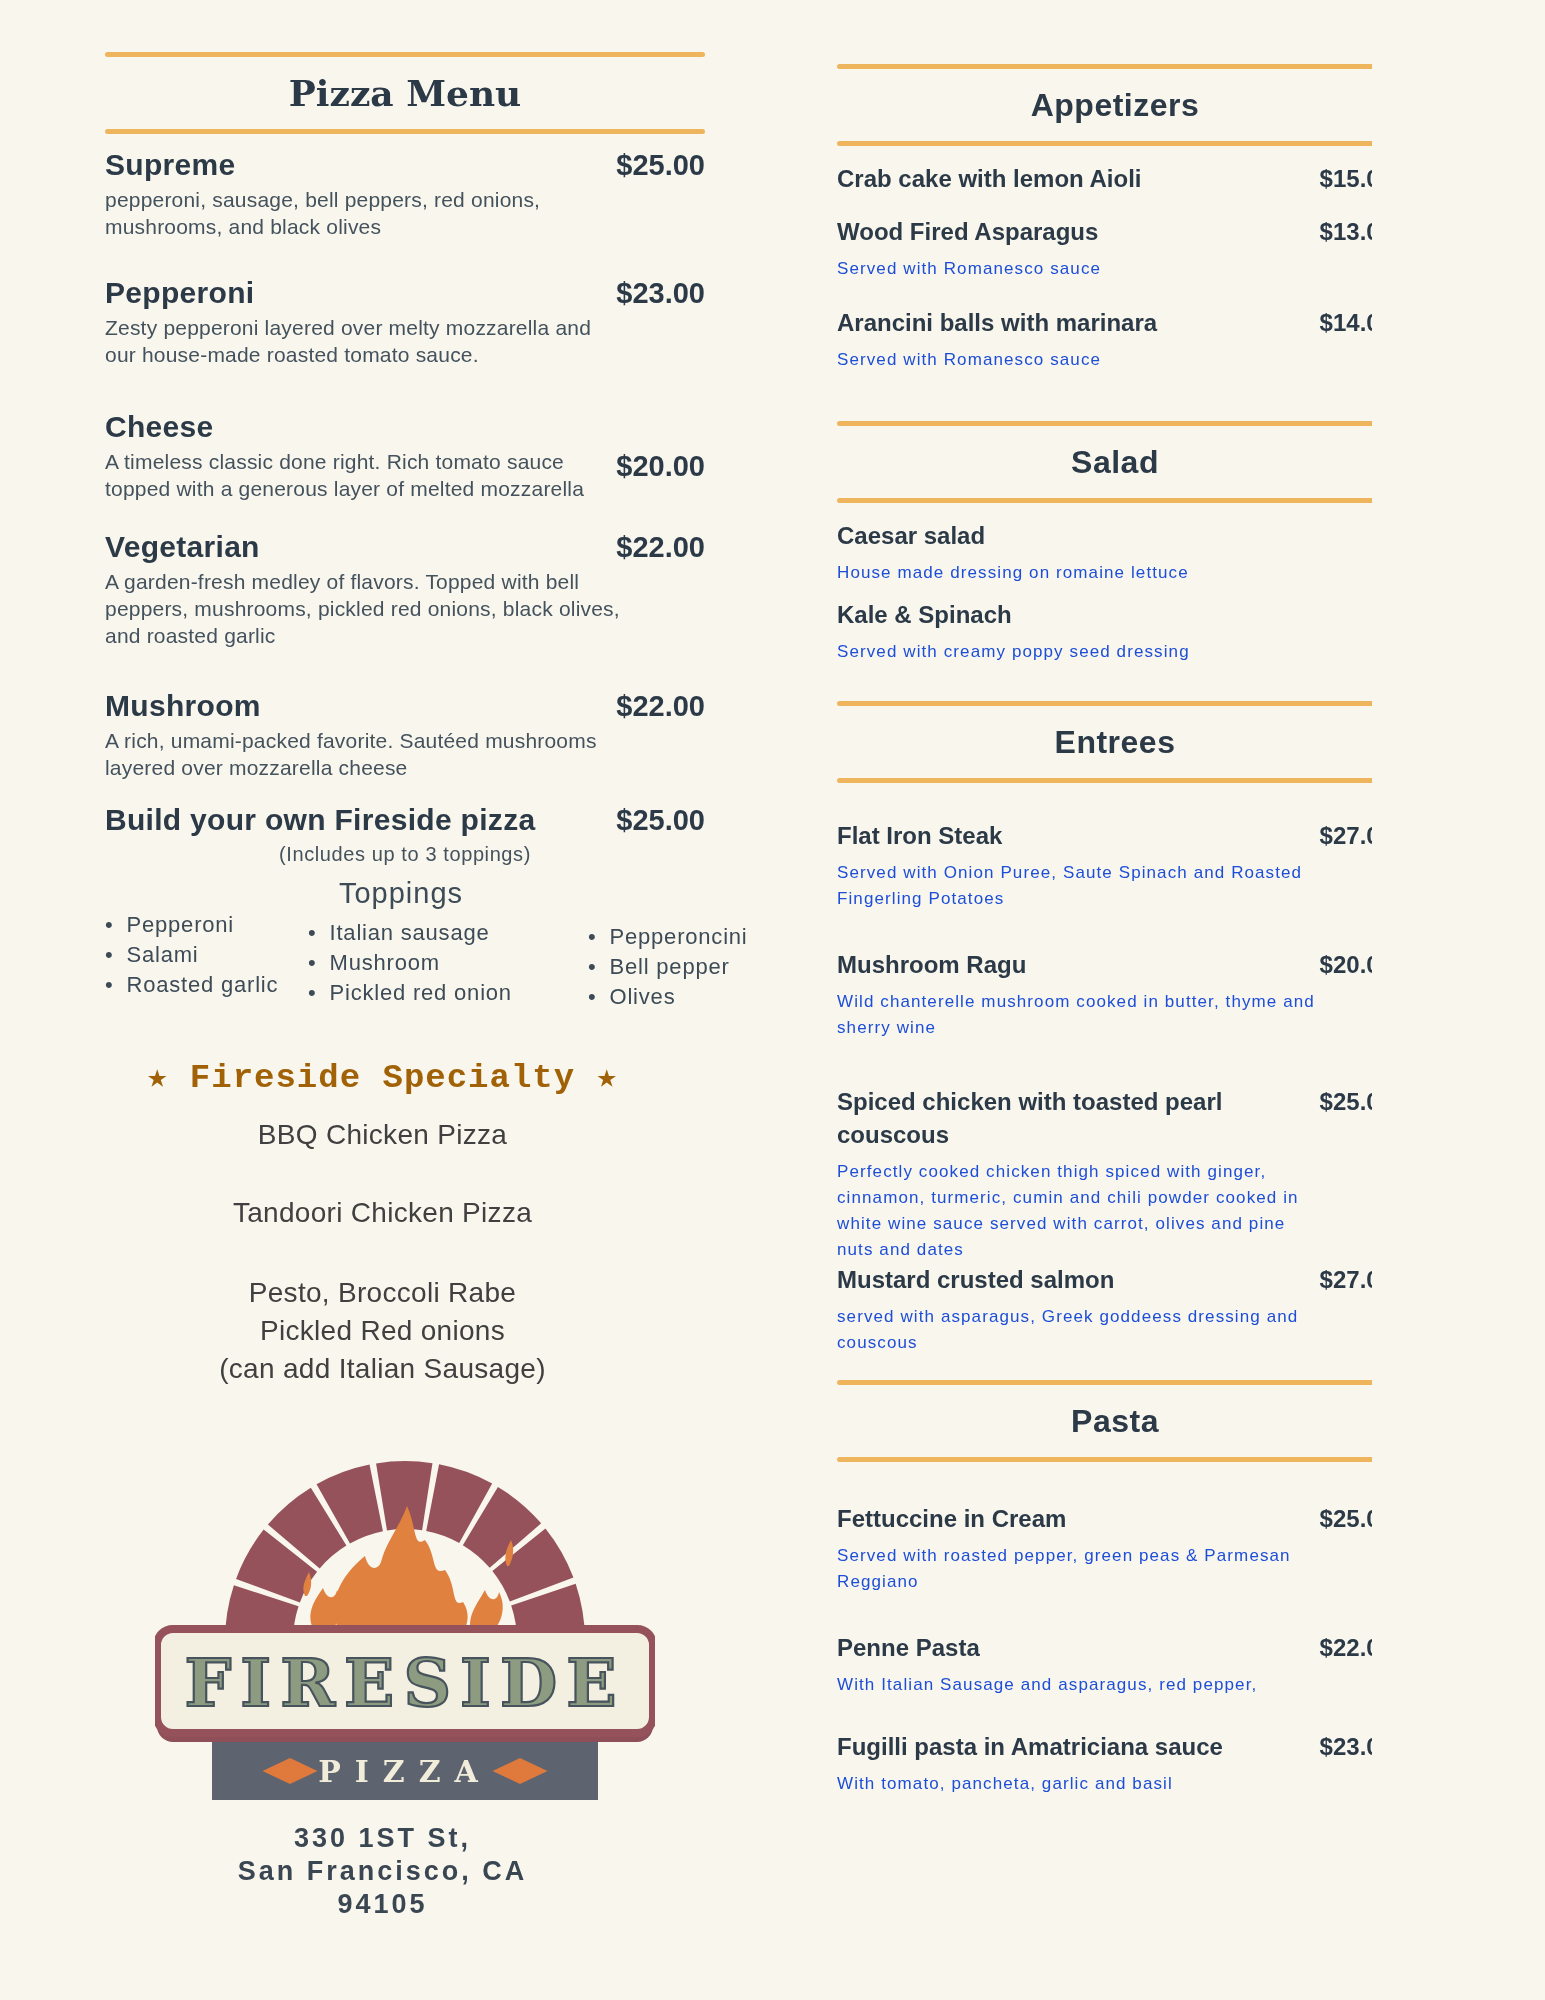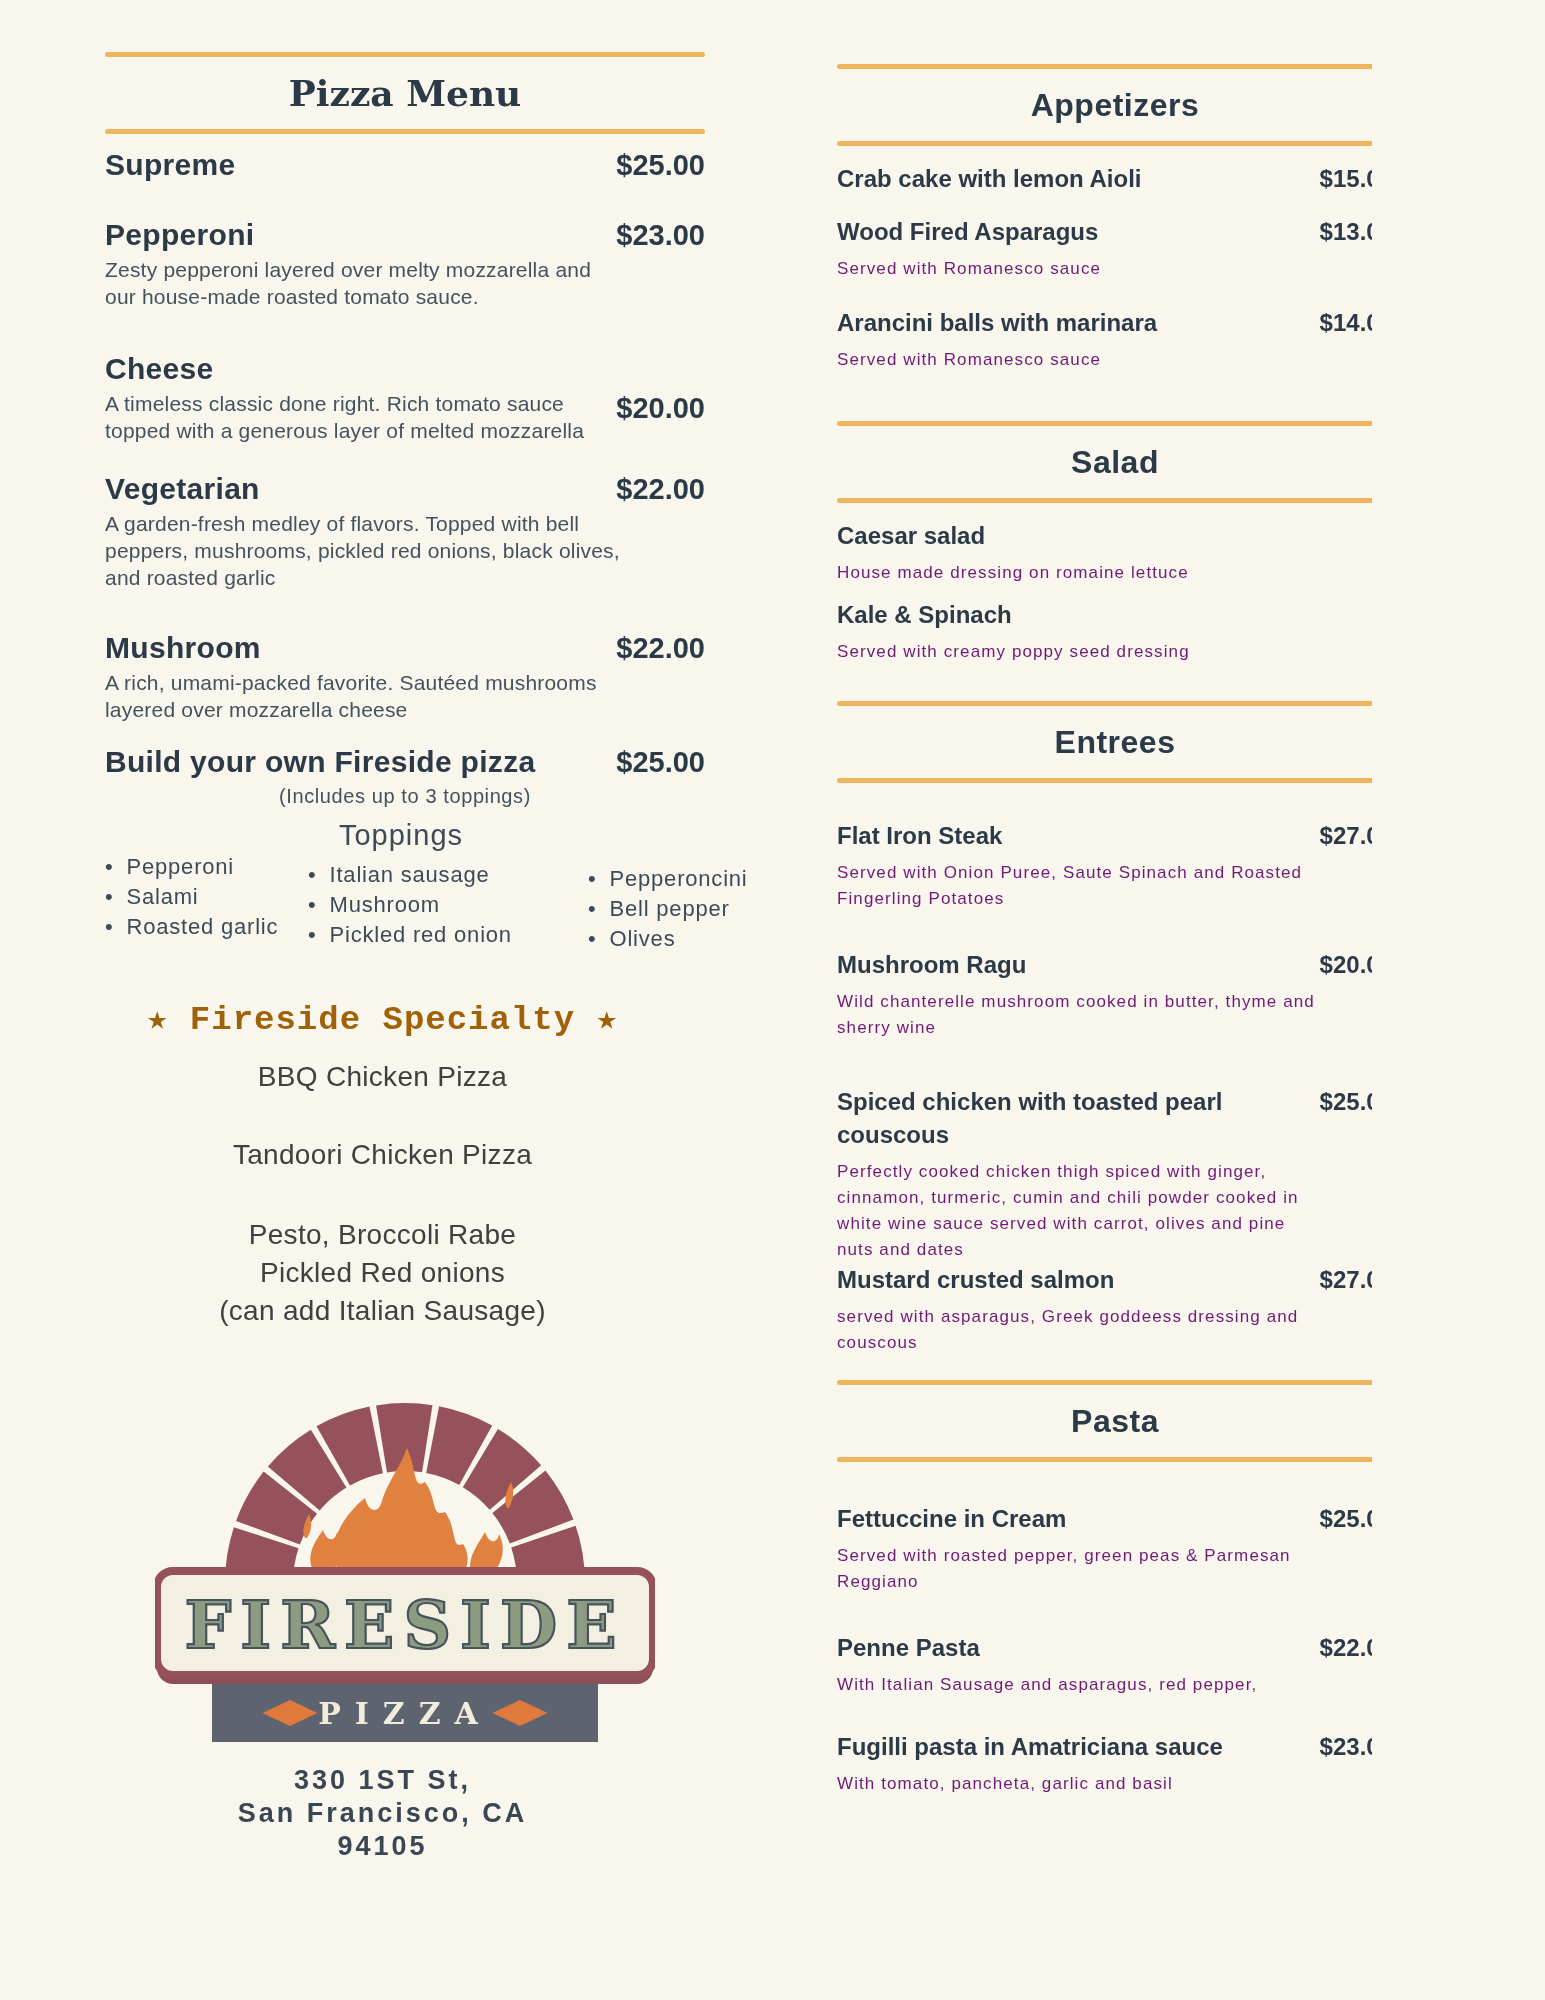--- a/index.html
+++ b/index.html
@@ -45,38 +45,39 @@
   .address{width:555px;text-align:center;margin-top:14px;font-size:27px;line-height:33px;
            font-weight:bold;letter-spacing:3px;color:#3a4753;}
 
   
   .r-heading{font-size:32px;line-height:40px;font-weight:bold;text-align:center;
              letter-spacing:0.5px;margin:16px 0;color:#2c3a48;}
   .r-row{display:flex;justify-content:space-between;align-items:flex-start;}
   .r-name{font-size:24px;line-height:33px;font-weight:bold;white-space:nowrap;}
   .r-name.wrap2{white-space:normal;max-width:430px;}
   .r-price{font-size:24px;line-height:33px;font-weight:bold;}
-  .r-desc{font-size:17px;line-height:26px;color:#701a75;letter-spacing:1.1px;
+  .r-desc{font-size:17px;line-height:26px;color:#1d4ed8;letter-spacing:1.1px;
           max-width:485px;margin:8px 0 0 0;}
 </style>
 </head>
 <body>
 
 <div class="page">
 
   <div class="col-left">
     <div class="rule mt52"></div>
     <h1 class="menu-title">Pizza Menu</h1>
     <div class="rule"></div>
 
     <div class="l-item mt14">
       <div class="item-row">
         <span class="item-name">Supreme</span>
         <span class="item-price">$25.00</span>
       </div>
+      <p class="item-desc w505">pepperoni, sausage, bell peppers, red onions, mushrooms, and black olives</p>
     </div>
 
     <div class="l-item mt36">
       <div class="item-row">
         <span class="item-name">Pepperoni</span>
         <span class="item-price">$23.00</span>
       </div>
       <p class="item-desc w515">Zesty pepperoni layered over melty mozzarella and our house-made roasted tomato sauce.</p>
     </div>
 

